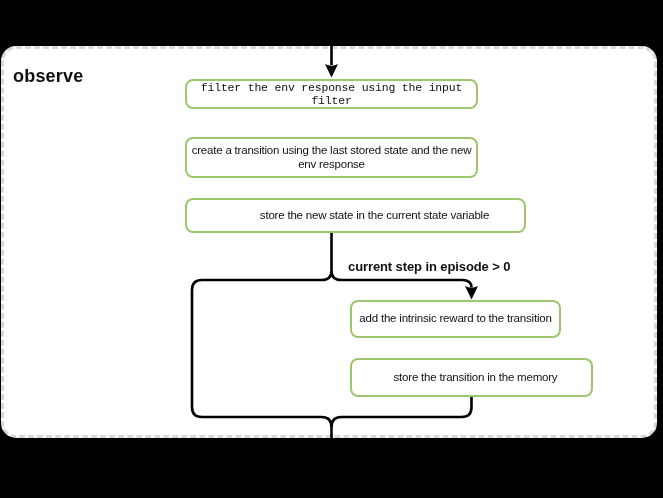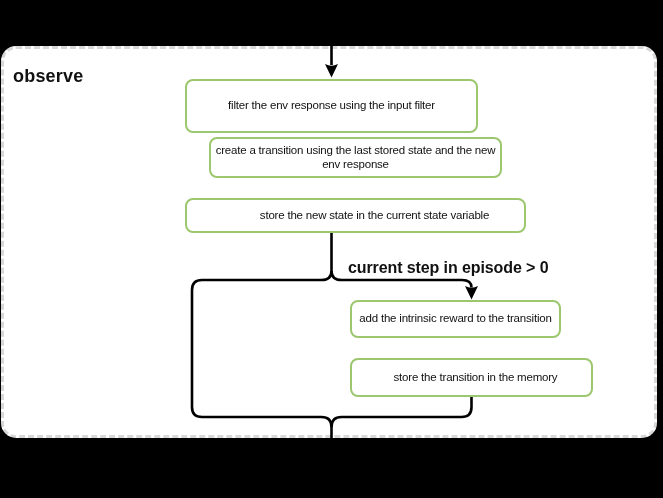--- a/index.html
+++ b/index.html
@@ -47,28 +47,28 @@
     position:absolute;box-sizing:border-box;
     background:var(--node-fill);
     border:2px solid var(--node-border);
     border-radius:8px;
     display:flex;align-items:center;justify-content:center;
     text-align:center;
     font-size:11.5px;line-height:13.5px;letter-spacing:-0.2px;
     color:var(--text);
     padding:2px 4px;
   }
-  .n1{left:185px;top:79px;width:293px;height:54px;}
-  .n2{left:185px;top:137px;width:293px;height:41px;margin-left:24px;}
+  .n1{left:185px;top:79px;width:293px;height:30px;font-family:Liberation Mono, monospace;}
+  .n2{left:185px;top:137px;width:293px;height:41px;}
   .n3{left:185px;top:198px;width:341px;height:35px;padding-left:42px;}
   .n4{left:350px;top:300px;width:211px;height:38px;}
   .n5{left:350px;top:358px;width:243px;height:39px;padding-left:12px;}
   .condition{
     position:absolute;left:348px;top:259px;
-    font-size:16px;font-weight:bold;color:var(--text);
+    font-size:13px;font-weight:bold;color:var(--text);
     letter-spacing:-0.1px;
   }
 </style>
 </head>
 <body>
 
 <div class="stage">
 
   <div class="frame"></div>
 

